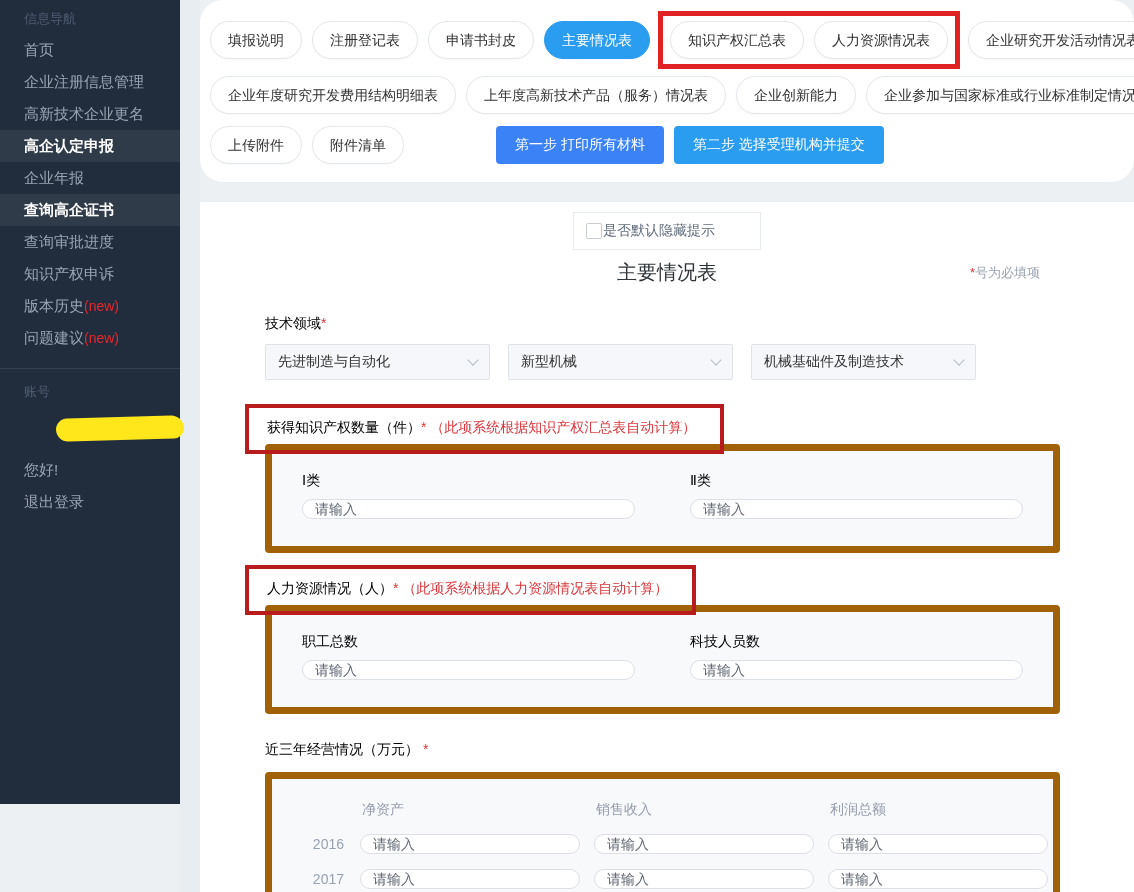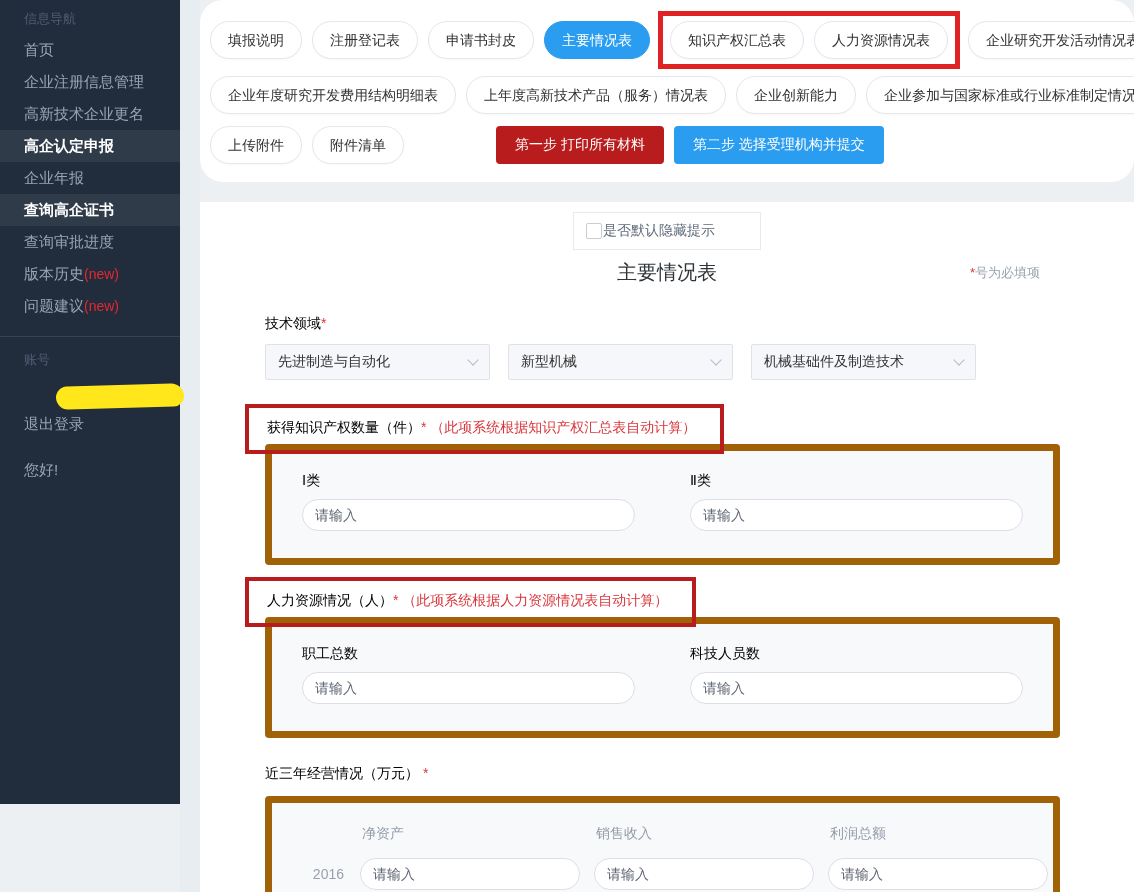--- a/index.html
+++ b/index.html
@@ -45,21 +45,21 @@
   .pill.active{background:#2b9df0;border-color:#2b9df0;color:#fff;}
   .red-wrap{
     display:flex;align-items:center;gap:10px;
     border:5px solid #e02222;padding:5px 7px;margin:-5px -2px;
   }
   .step-btn{
     border:none;border-radius:4px;color:#fff;font-size:14px;
     height:38px;padding:0 19px;cursor:pointer;white-space:nowrap;
     font-family:inherit;
   }
-  .step-btn.green{background:#b91c1c;margin-left:82px;}
+  .step-btn.green{background:#3b82f6;margin-left:82px;}
   .step-btn.blue{background:#2b9df0;}
   
   .form-card{background:#fff;flex:1;overflow:hidden;position:relative;box-sizing:border-box;padding-top:2px;}
   .hint-box{
     width:162px;margin:8px auto;border:1px solid #e8ebee;
     display:flex;align-items:center;gap:1px;padding:9px 12px;
     color:#5f6b7a;font-size:14px;
   }
   .checkbox{
     width:14px;height:14px;border:1px solid #c8cdd4;border-radius:2px;background:#fff;
@@ -89,21 +89,21 @@
   }
   .panel{
     background:#f8f9fb;border:7px solid #a16207;border-radius:4px;
     padding:21px 30px 27px 30px;
     justify-content:center;
   }
   .panel.two-col{display:flex;gap:55px;}
   .fblock{width:355px;}
   .fblock .field-label{display:block;margin-bottom:9px;}
   .tinput{
-    width:100%;height:32px;box-sizing:border-box;background:#fff;
+    width:100%;height:20px;box-sizing:border-box;background:#fff;
     border:1px solid #dcdfe6;border-radius:16px;padding:0 12px;
     font-size:14px;color:#454c57;font-family:inherit;outline:none;
   }
   .tinput::placeholder{color:#5f6672;opacity:1;}
   .sec-gap{height:12px;}
   .biz-label-row{margin:27px 0 13px 0;}
   .biz-panel{padding:22px 30px 30px 30px;}
   .biz-grid{display:grid;grid-template-columns:44px 220px 220px 220px;column-gap:14px;row-gap:15px;align-items:center;}
   .biz-head{color:#949cab;font-size:14px;padding-left:2px;}
   .year-label{color:#98a1ae;font-size:14px;text-align:right;padding-right:2px;}
@@ -113,27 +113,28 @@
 
 <div class="sidebar">
   <div class="side-section">信息导航</div>
   <div class="side-item"><span>首页</span></div>
   <div class="side-item"><span>企业注册信息管理</span></div>
   <div class="side-item"><span>高新技术企业更名</span></div>
   <div class="side-item emph"><span>高企认定申报</span></div>
   <div class="side-item"><span>企业年报</span></div>
   <div class="side-item emph"><span>查询高企证书</span></div>
   <div class="side-item"><span>查询审批进度</span></div>
+  <div class="side-item"><span>知识产权申诉</span></div>
   <div class="side-item"><span>版本历史</span><span class="newbadge">(new)</span></div>
   <div class="side-item"><span>问题建议</span><span class="newbadge">(new)</span></div>
   <div class="side-divider"></div>
   <div class="side-section">账号</div>
   <div class="yellow-mark"></div>
+  <div class="side-item plain"><span>您好!</span></div>
   <div class="side-item"><span>退出登录</span></div>
-  <div class="side-item plain"><span>您好!</span></div>
 </div>
 
 <div class="gutter"></div>
 
 <div class="main">
 
   <div class="tab-card">
     <div class="tab-row">
       <div class="pill">填报说明</div>
       <div class="pill">注册登记表</div>

